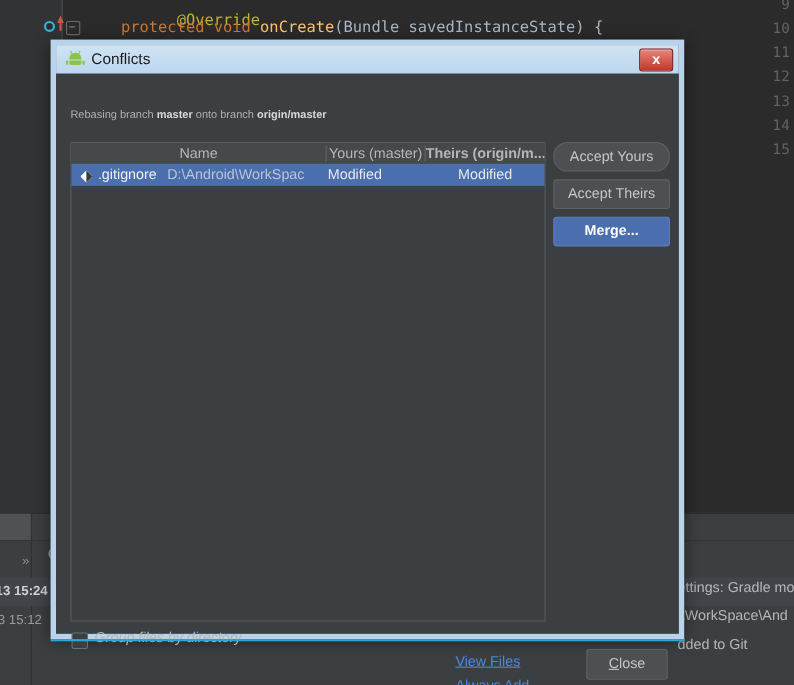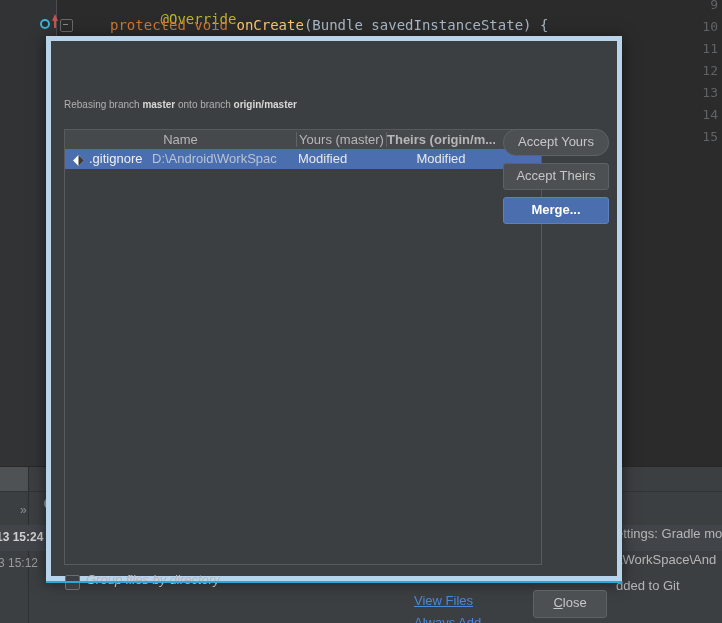--- a/index.html
+++ b/index.html
@@ -77,21 +77,21 @@
         color:#fff;font-weight:bold;font-size:13px;text-align:center;line-height:18px;
         box-shadow:inset 0 1px 0 rgba(255,255,255,.45);cursor:pointer;
         font-family:"Liberation Sans",sans-serif;}
 
   .dlgbody{position:absolute;left:0;top:26px;right:0;bottom:0;background:#3c3f41;}
 
   .rebase{position:absolute;left:13px;top:32px;font-size:10px;color:#b0b0b0;
           font-family:"Liberation Sans",sans-serif;}
   .rebase b{color:#d8d8d8;font-weight:bold;}
 
-  .listpanel{position:absolute;left:13px;top:62px;width:478px;height:436px;
+  .listpanel{position:absolute;left:13px;top:62px;width:432px;height:436px;
              background:#3c3f41;border:1px solid #575b5d;box-sizing:border-box;}
   .thead{position:absolute;left:0;top:0;right:0;height:19px;background:#45494b;
          border-bottom:1px solid #5a5e60;}
   .th{position:absolute;top:1px;height:17px;line-height:17px;font-size:13px;color:#b6b6b6;
       text-align:center;overflow:hidden;white-space:nowrap;}
   .thdiv{position:absolute;top:2px;width:1px;height:15px;background:#606467;}
   .trow{position:absolute;left:0;top:19px;right:0;height:20px;background:#4b6eaf;}
   .cell{position:absolute;top:0;height:20px;line-height:20px;font-size:13px;white-space:nowrap;overflow:hidden;}
   .fname{color:#f0f0f0;} .fpath{color:#b9c4d4;} .st{color:#e9e9e9;}
   .gitico{position:absolute;left:8px;top:5px;width:11px;height:11px;}
@@ -157,20 +157,32 @@
     <div class="logtxt" style="left:616px;top:85px;">l\WorkSpace\And</div>
     <div class="logtxt" style="left:616px;top:111px;">dded to Git</div>
 
     <div class="lnk" style="left:414px;top:126px;text-align:center;">View Files</div>
     <div class="lnk" style="left:414px;top:148px;">Always Add</div>
   </div>
 </div>
 
 <div id="dialog">
 
+  <div class="titlebar">
+    <div class="droid">
+      <span class="ant l"></span>
+        <span class="ant r"></span>
+      <span class="head"></span>
+        <span class="body"></span>
+      <span class="arm l"></span>
+        <span class="arm r"></span>
+    </div>
+    <div class="tb-title">Conflicts</div>
+    <div class="xbtn">x</div>
+  </div>
 
   <div class="dlgbody">
 
     <div class="rebase"><span>Rebasing branch </span><b>master</b><span> onto branch </span><b>origin/master</b></div>
 
     <div class="listpanel">
 
       <div class="thead">
         <div class="th" style="left:0;width:231px;">Name</div>
         <div class="th" style="left:232px;width:89px;">Yours (master)</div>

